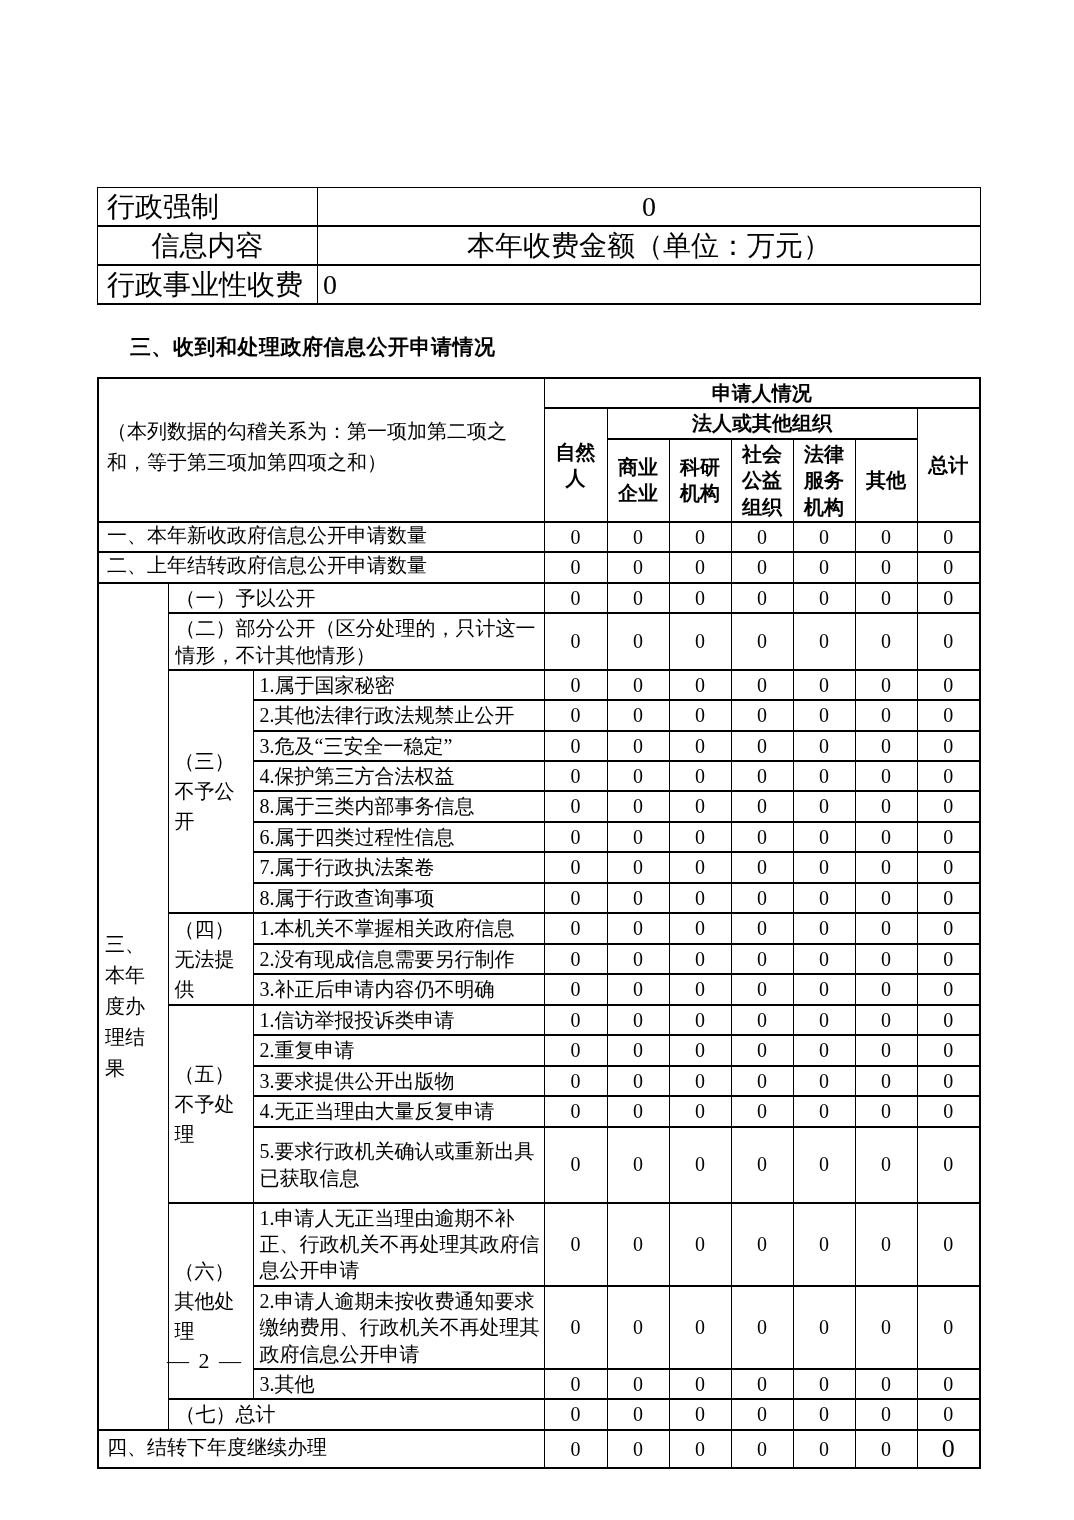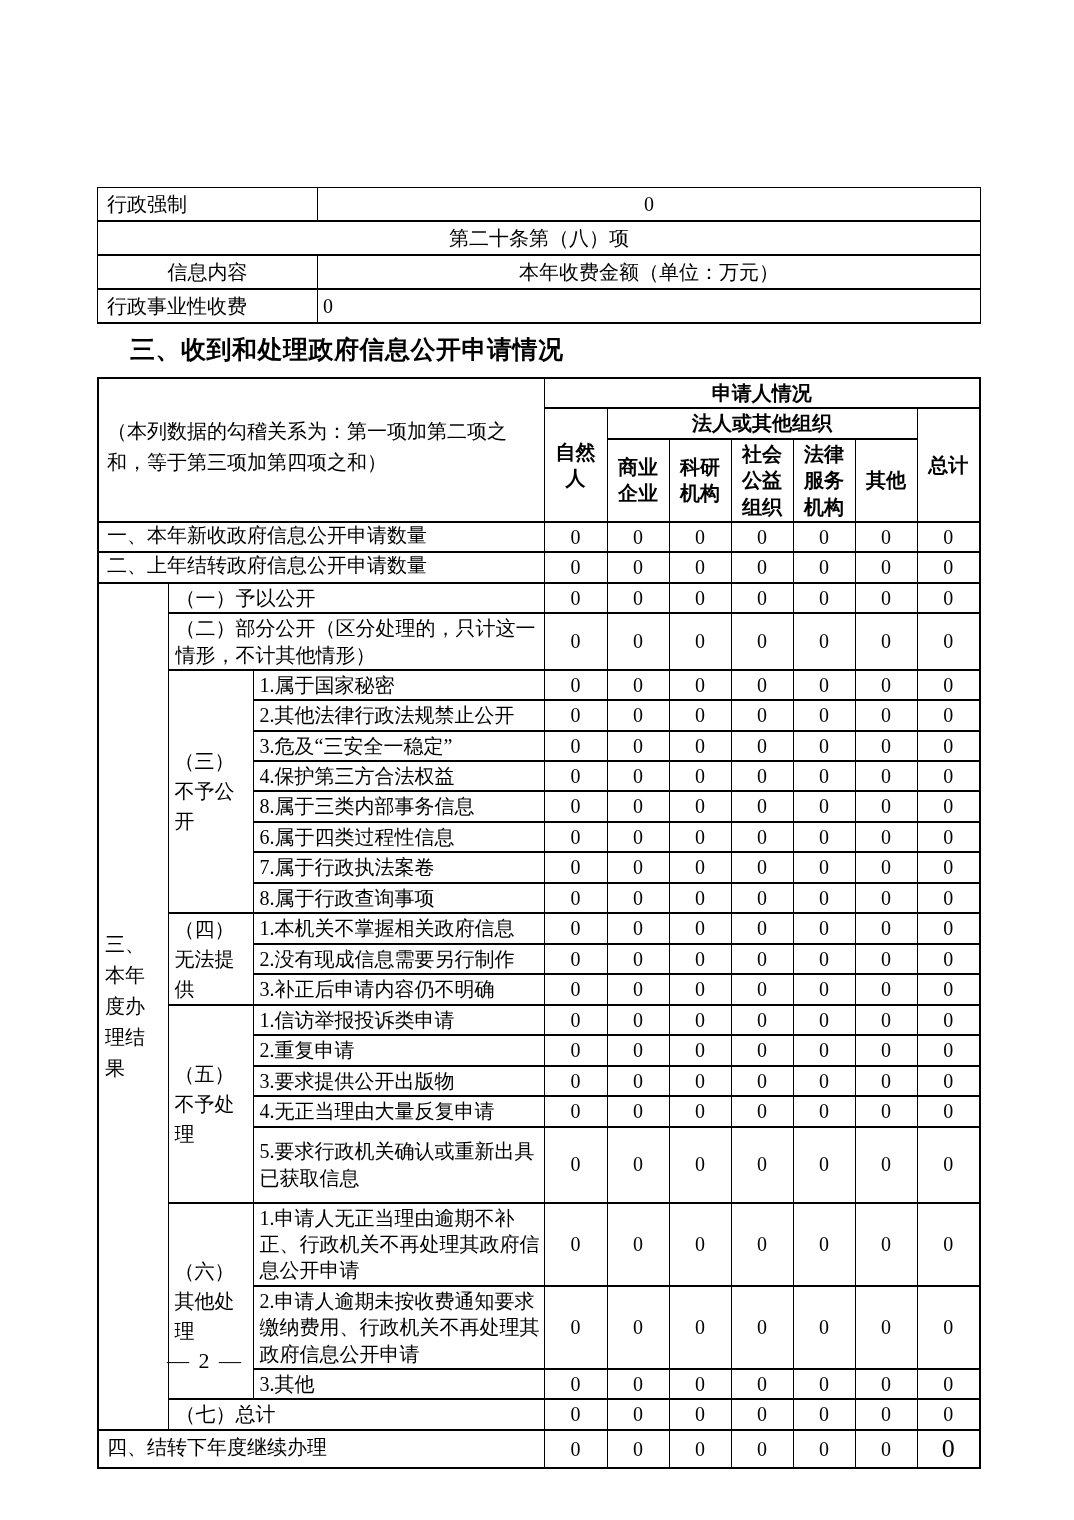--- a/index.html
+++ b/index.html
@@ -6,36 +6,36 @@
   .page {
     position:relative; width:1074px; height:1520px; background:#ffffff;
     font-family:"Liberation Serif","DejaVu Serif",serif; color:#000;
     overflow:hidden;
   }
 
   
   .fee-table {
     position:absolute; left:97px; top:187px; width:884px;
     border-collapse:collapse; table-layout:fixed;
-    font-size:20px; line-height:1.25;
+    font-size:28px; line-height:1.25;
   }
   .fee-table td {
     border:1px solid #000; border-bottom:2px solid #000;
     height:30px; padding:1px 6px; vertical-align:middle;
     white-space:nowrap; overflow:hidden;
   }
   .fee-table .lab  { text-align:left; padding-left:9px; }
   .fee-table .ctr  { text-align:center; }
   .fee-table .valL { text-align:left; padding-left:5px; }
 
   
   .section-title {
     position:absolute; left:130px; top:333px; margin:0;
     font-family:"Liberation Sans","DejaVu Sans",sans-serif;
-    font-weight:bold; font-size:25px; letter-spacing:0.5px;
+    font-weight:bold; font-size:21px; letter-spacing:0.5px;
   }
 
   
   .main-table {
     position:absolute; left:97px; top:377px; width:884px;
     border-collapse:collapse; table-layout:fixed;
     border:2px solid #000;
     font-size:20px; line-height:1.32;
   }
   .main-table td {
@@ -77,23 +77,20 @@
 
   <table class="fee-table">
     <colgroup>
       <col style="width:220px">
       <col>
     </colgroup>
     <tbody>
       <tr>
         <td class="lab">行政强制</td>
         <td class="ctr">0</td>
-      </tr>
-      <tr>
-        <td class="ctr" colspan="2">第二十条第（八）项</td>
       </tr>
       <tr>
         <td class="ctr">信息内容</td>
         <td class="ctr">本年收费金额（单位：万元）</td>
       </tr>
       <tr>
         <td class="lab">行政事业性收费</td>
         <td class="valL">0</td>
       </tr>
     </tbody>

